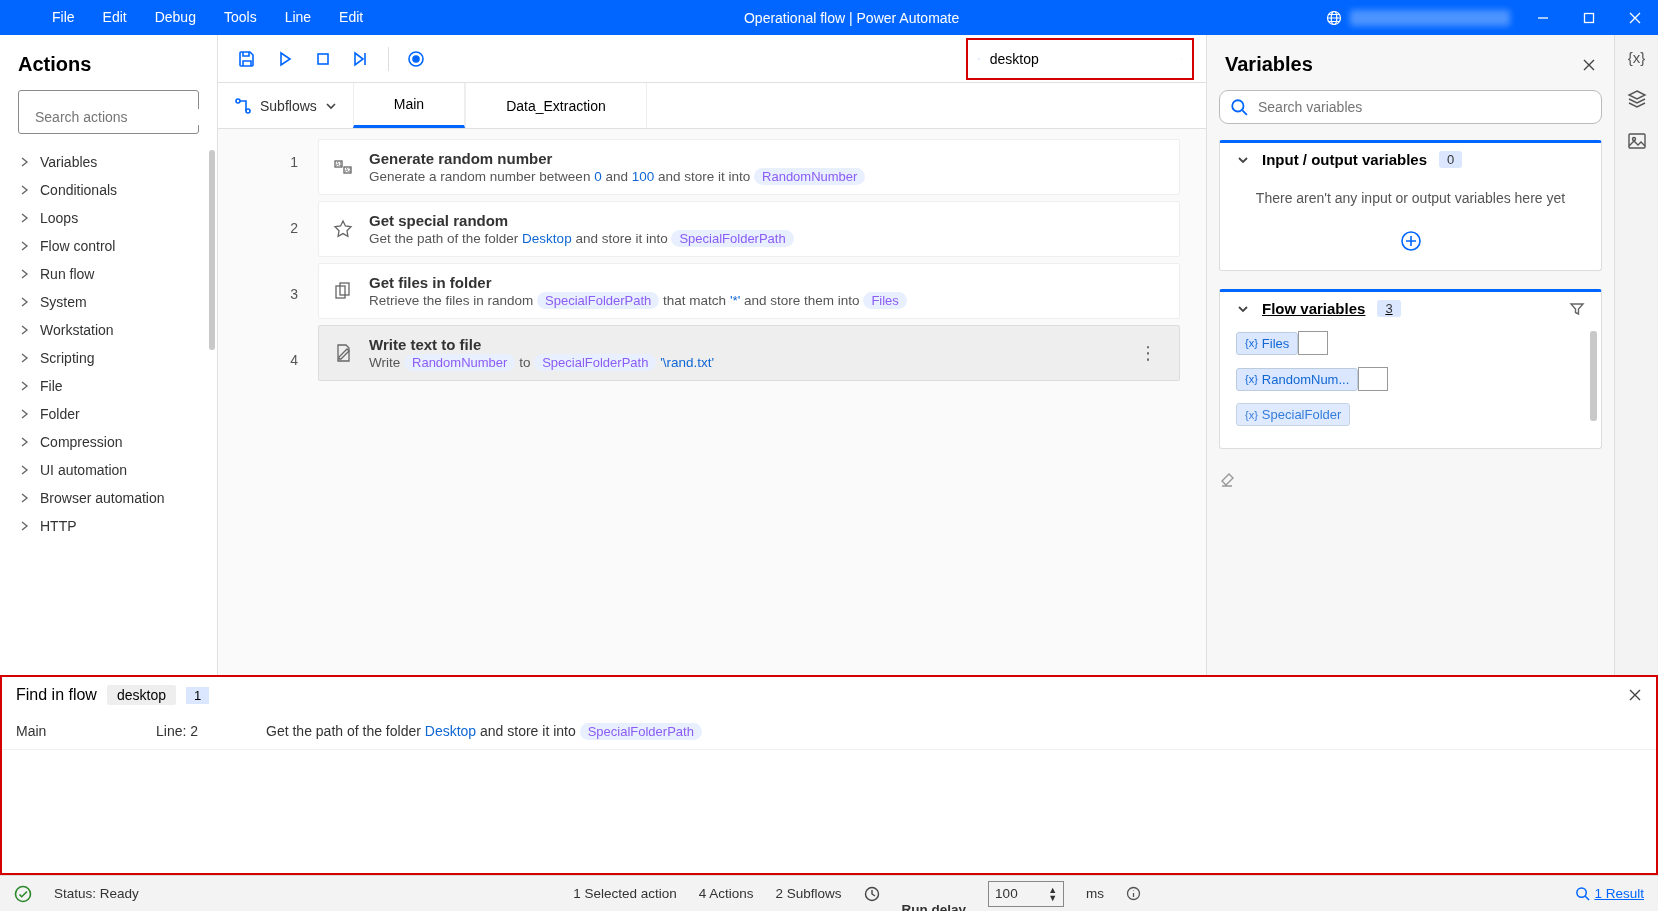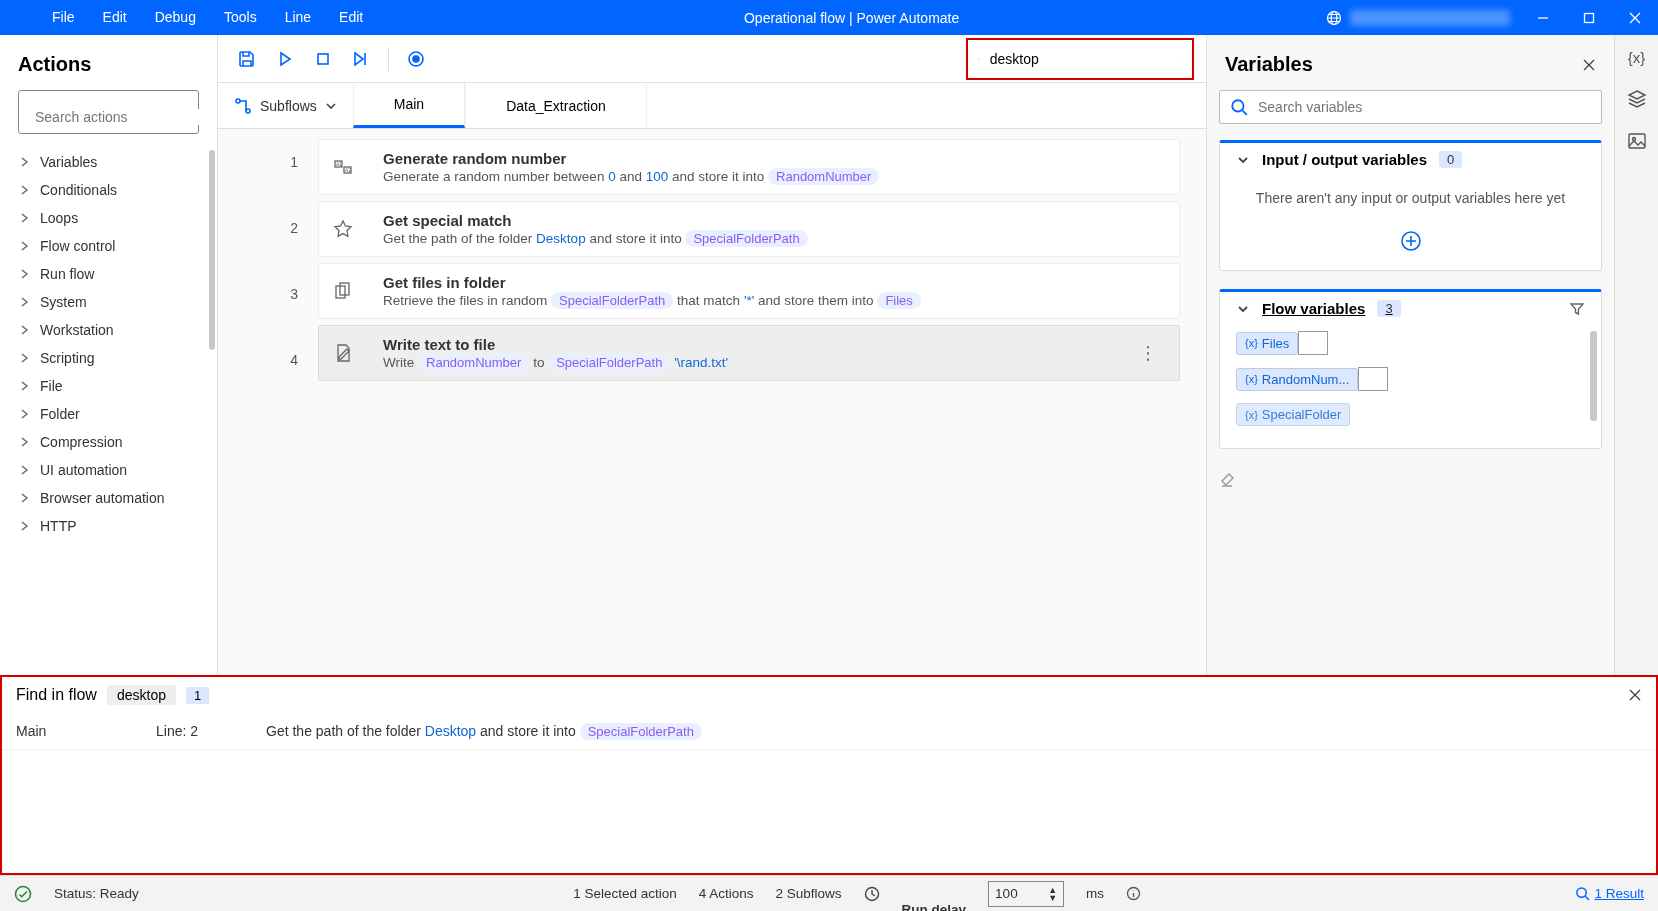--- a/index.html
+++ b/index.html
@@ -31,34 +31,34 @@
 
 .subflow-bar { height:46px; background:#fff; border-bottom:1px solid #e0e0e0; display:flex; align-items:center;}
 .subflow-btn { display:flex; align-items:center; gap:8px; padding:0 16px; height:100%; font-size:14px; color:#333;}
 .tab { height:100%; display:flex; align-items:center; padding:0 40px; font-size:14px; border-right:1px solid #eee; border-left:1px solid #eee; cursor:pointer;}
 .tab.active { border-bottom:3px solid #0066ff; font-weight:400;}
 
 .flow-body { flex:1; display:flex; overflow:auto; }
 .line-gutter { width:100px; background:#fafafa; }
 .line-num { height:66px; display:flex; align-items:center; justify-content:flex-end; padding-right:20px; color:#555; font-size:14px;}
 .actions-list { flex:1; padding:10px 26px 10px 0;}
-.action-card { background:#fff; border:1px solid #eee; border-radius:2px; margin-bottom:6px; padding:10px 14px; display:flex; align-items:center; gap:26px; min-height:56px;}
+.action-card { background:#fff; border:1px solid #eee; border-radius:2px; margin-bottom:6px; padding:10px 14px; display:flex; align-items:center; gap:12px; min-height:56px;}
 .action-card.selected { background:#eeeeee; border:1px solid #ddd;}
 .action-icon { width:24px; color:#666; flex-shrink:0;}
 .action-text { flex:1; }
 .action-title { font-size:15px; font-weight:600; color:#333;}
 .action-desc { font-size:13.5px; color:#555; margin-top:2px;}
 .var-chip { background:#e8f0ff; color:#8b5cf6; padding:1px 8px; border-radius:10px; font-size:13px;}
 .blue { color:#1067d4; }
 .dots { color:#666; padding:0 8px; cursor:pointer; font-size:18px;}
 
 .vars-panel { width:408px; background:#f7f7f7; border-left:1px solid #e0e0e0; display:flex; flex-direction:column; padding:14px 12px;}
 .vars-header { display:flex; align-items:center; justify-content:space-between; padding:4px 6px 14px;}
 .vars-header h2 { font-size:20px; font-weight:600;}
-.var-search { background:#fff; border:1px solid #bbb; border-radius:2px; height:34px; display:flex; align-items:center; padding:0 10px; gap:10px; margin-bottom:16px;}
+.var-search { background:#fff; border:1px solid #bbb; border-radius:9px; height:34px; display:flex; align-items:center; padding:0 10px; gap:10px; margin-bottom:16px;}
 .var-search input { border:none; outline:none; flex:1; font-size:14px;}
 .var-section { background:#fff; border:1px solid #ddd; border-radius:3px; margin-bottom:18px;}
 .var-section.io { border-top:3px solid #0066ff;}
 .var-sec-head { display:flex; align-items:center; gap:12px; padding:8px 16px; font-size:15px; font-weight:600;}
 .count-badge { background:#dbe7ff; color:#333; font-size:13px; padding:1px 8px; border-radius:3px; font-weight:400;}
 .empty-msg { text-align:center; color:#555; font-size:14px; padding:14px 20px 18px;}
 .add-btn { display:flex; justify-content:center; padding:6px 0 18px; color:#0066ff;}
 .flow-vars-body { padding:6px 16px 10px; position:relative;}
 .fv-row { margin-bottom:12px;}
 .fv-chip { display:inline-flex; align-items:center; gap:4px; background:#dbe7ff; border:1px solid #bcd; border-radius:3px; padding:3px 8px; font-size:13px; color:#1067d4;}
@@ -307,21 +307,21 @@
             <div class="action-desc"><span>Generate a random number between </span><span class="blue">0</span><span> and </span><span class="blue">100</span><span> and store it into </span> <span class="var-chip">RandomNumber</span></div>
           </div>
         </div>
         <div class="action-card">
           <div class="action-icon">
               <svg width="20" height="20" viewBox="0 0 20 20" fill="none" stroke="#666" stroke-width="1.3">
                 <path d="M10 2l2.4 5 5.6.8-4 3.9.9 5.5L10 14.6 5.1 17.2 6 11.7 2 7.8l5.6-.8z"></path>
               </svg>
             </div>
           <div class="action-text">
-            <div class="action-title">Get special match</div>
+            <div class="action-title">Get special random</div>
             <div class="action-desc"><span>Get the path of the folder </span><span class="blue">Desktop</span><span> and store it into </span> <span class="var-chip">SpecialFolderPath</span></div>
           </div>
         </div>
         <div class="action-card">
           <div class="action-icon">
               <svg width="20" height="20" viewBox="0 0 20 20" fill="none" stroke="#666" stroke-width="1.3">
                 <rect x="3" y="5" width="9" height="12"></rect>
                 <rect x="7" y="2" width="9" height="12"></rect>
               </svg>
             </div>

